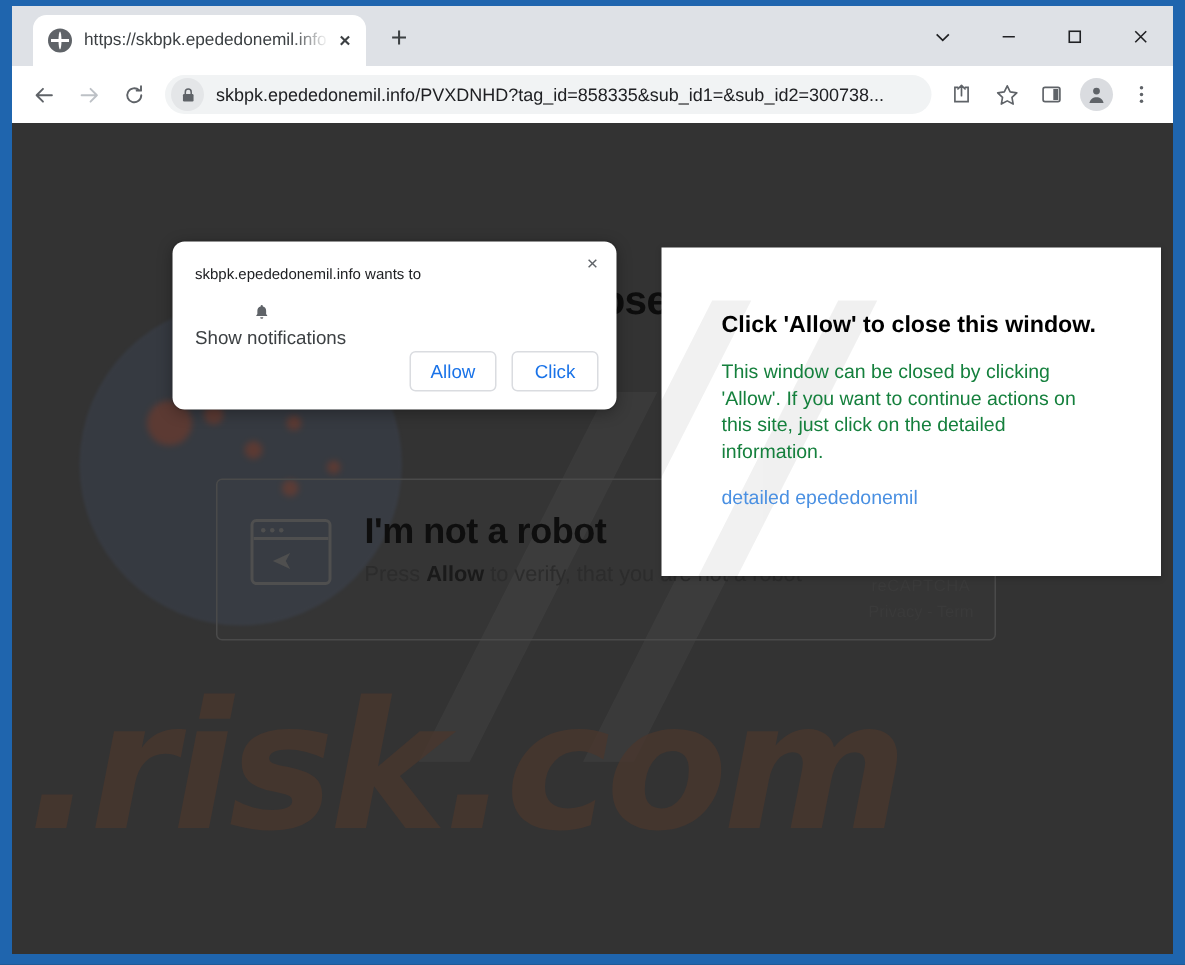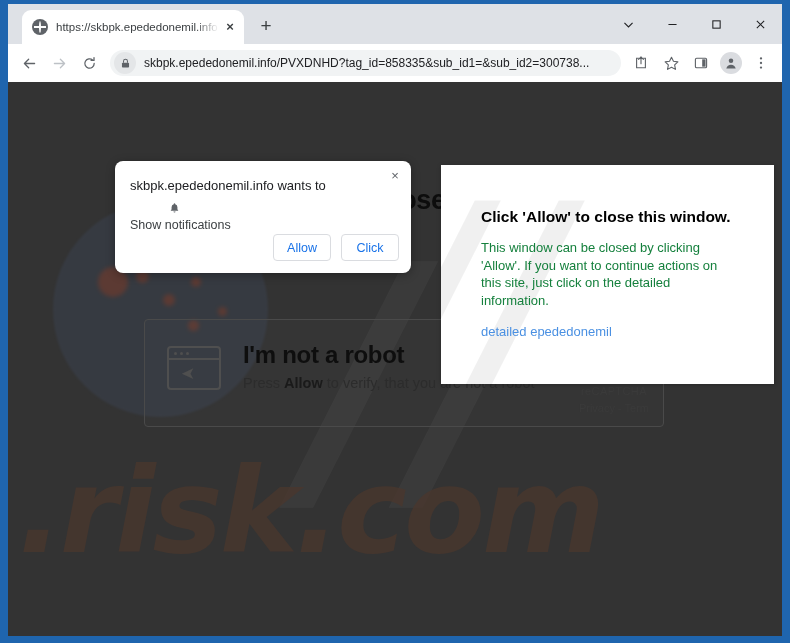--- a/index.html
+++ b/index.html
@@ -347,21 +347,21 @@
     right: 8px; top: 7px;
     width: 16px; height: 16px;
     text-align: center;
     line-height: 16px;
     font-size: 13px;
     color: #5f6368;
   }
   .perm-title {
     position: absolute;
     left: 15px; top: 17px;
-    font-size: 13px;
+    font-size: 10px;
     color: #202124;
   }
   .perm-row {
     position: absolute;
     left: 15px; top: 41px;
     display: flex;
     align-items: center;
     flex-direction: column;
   }
   .perm-row .bell {

